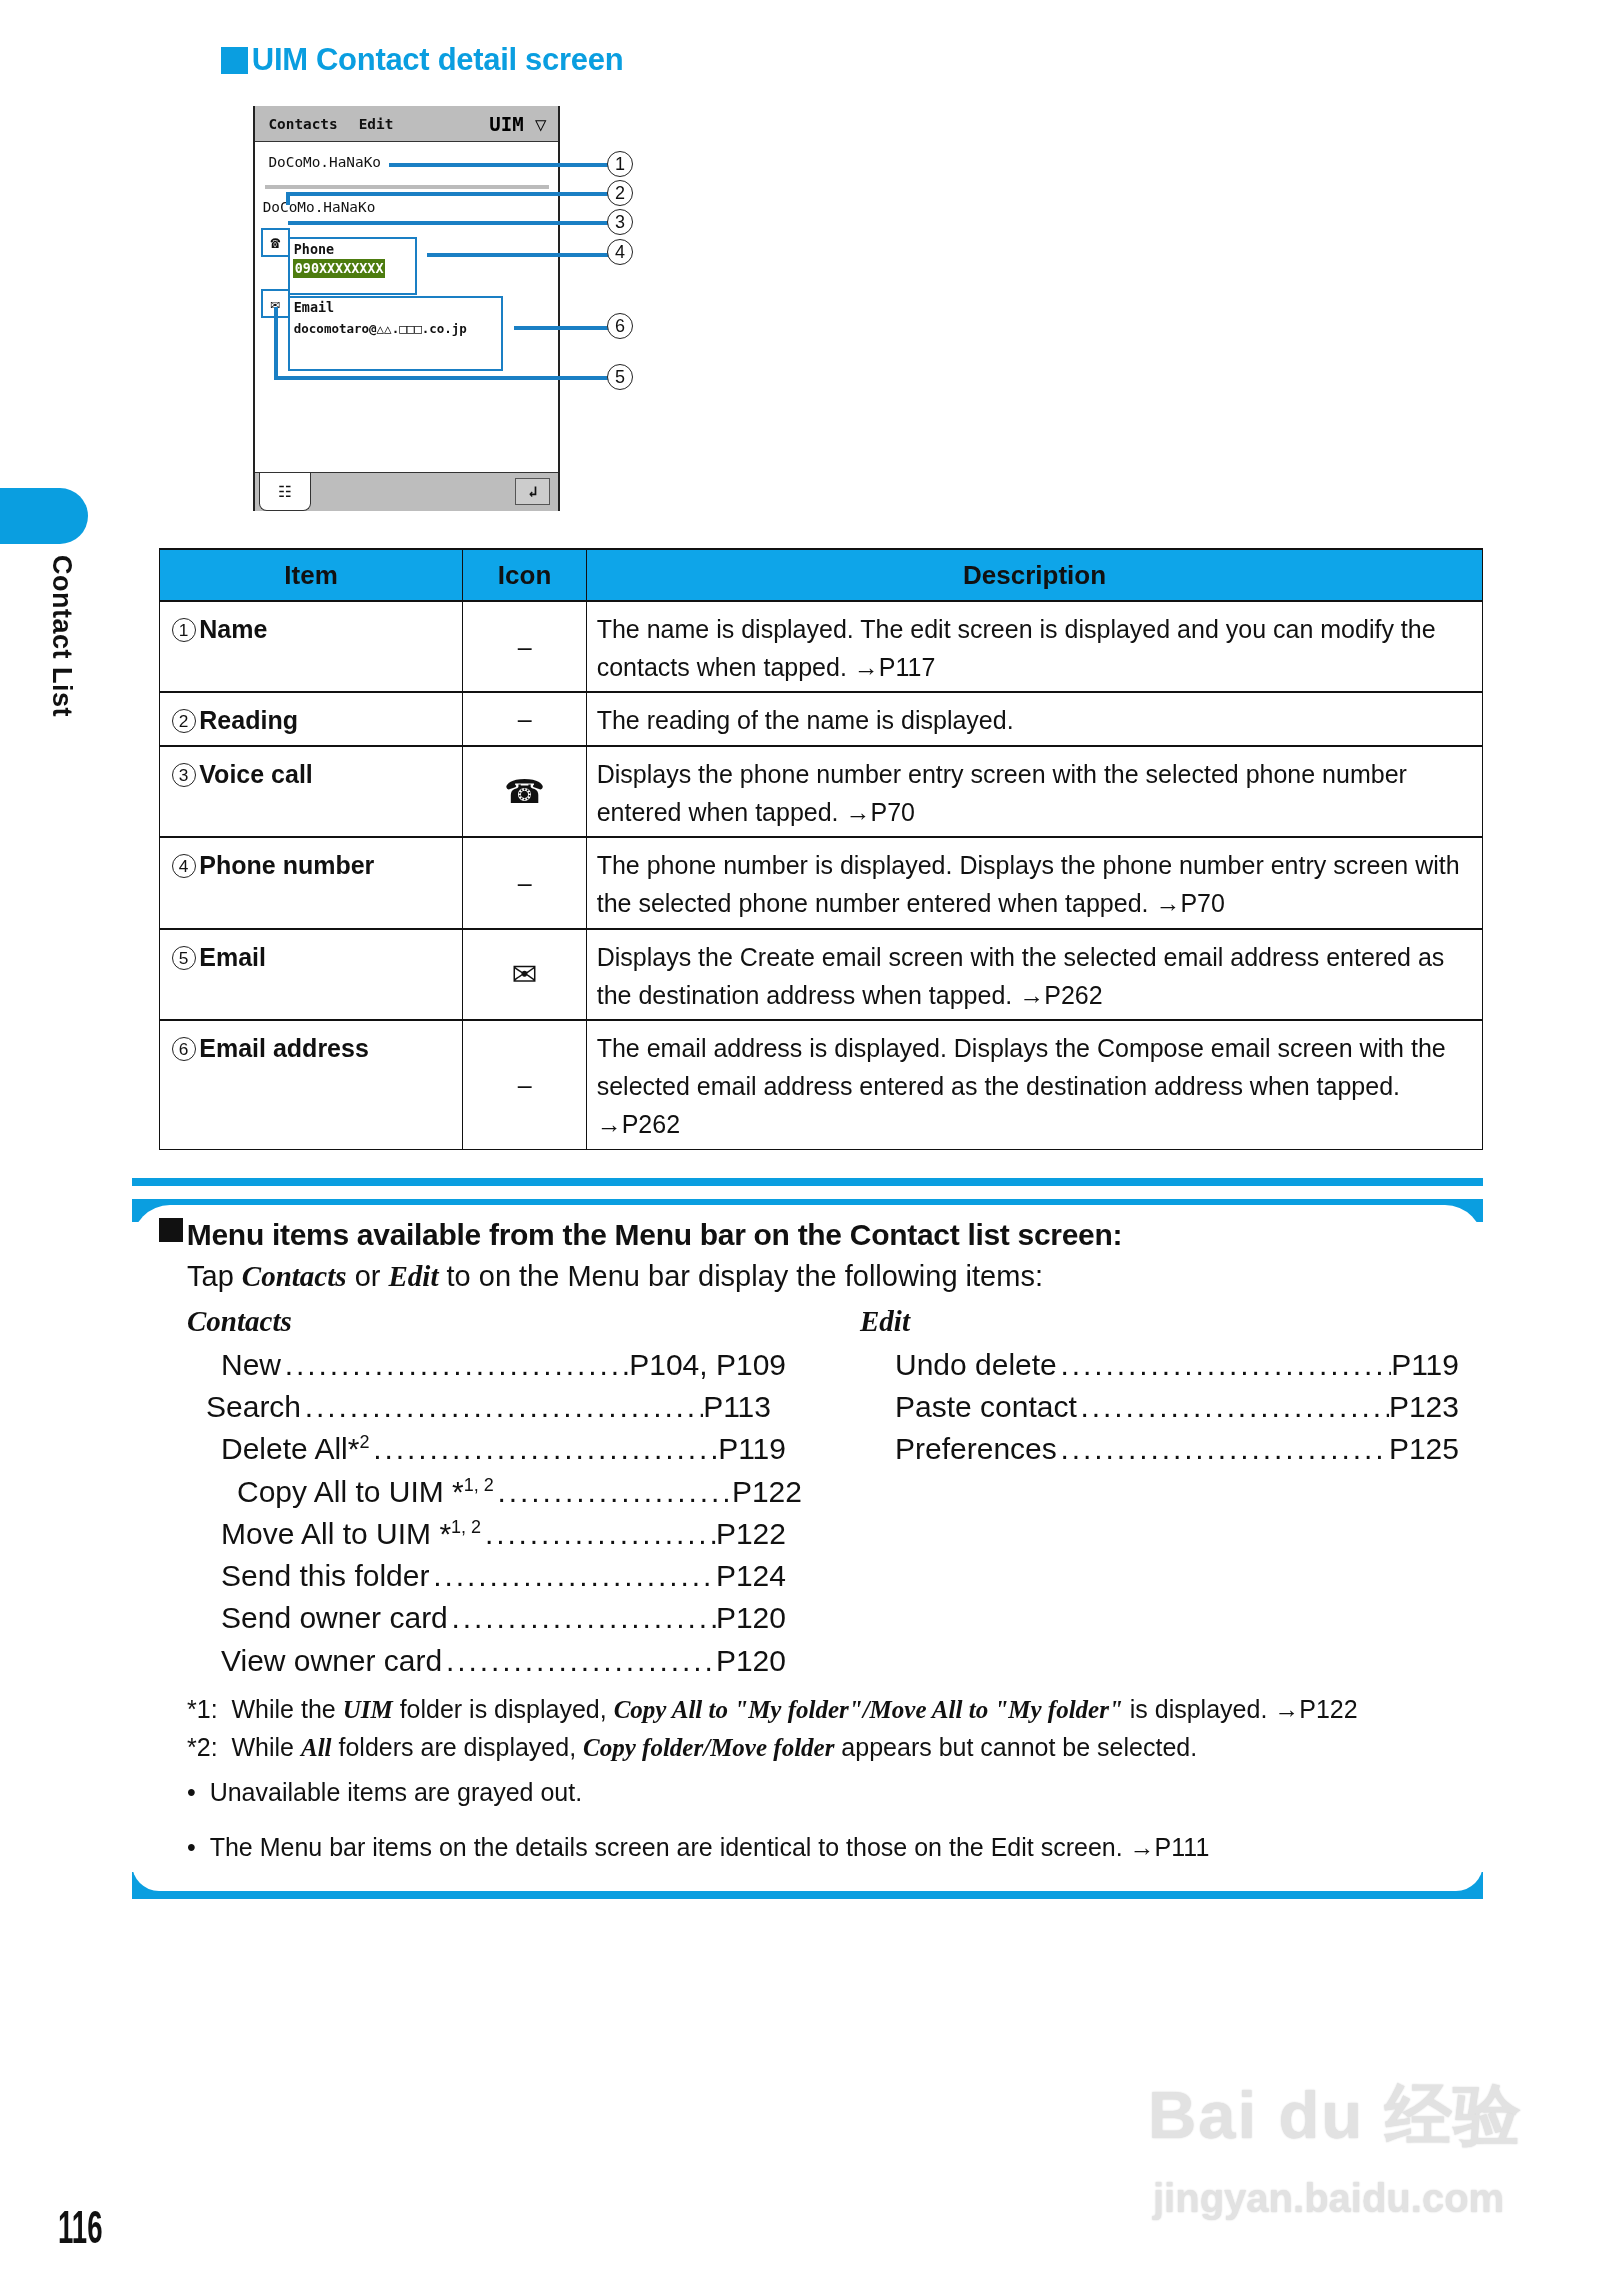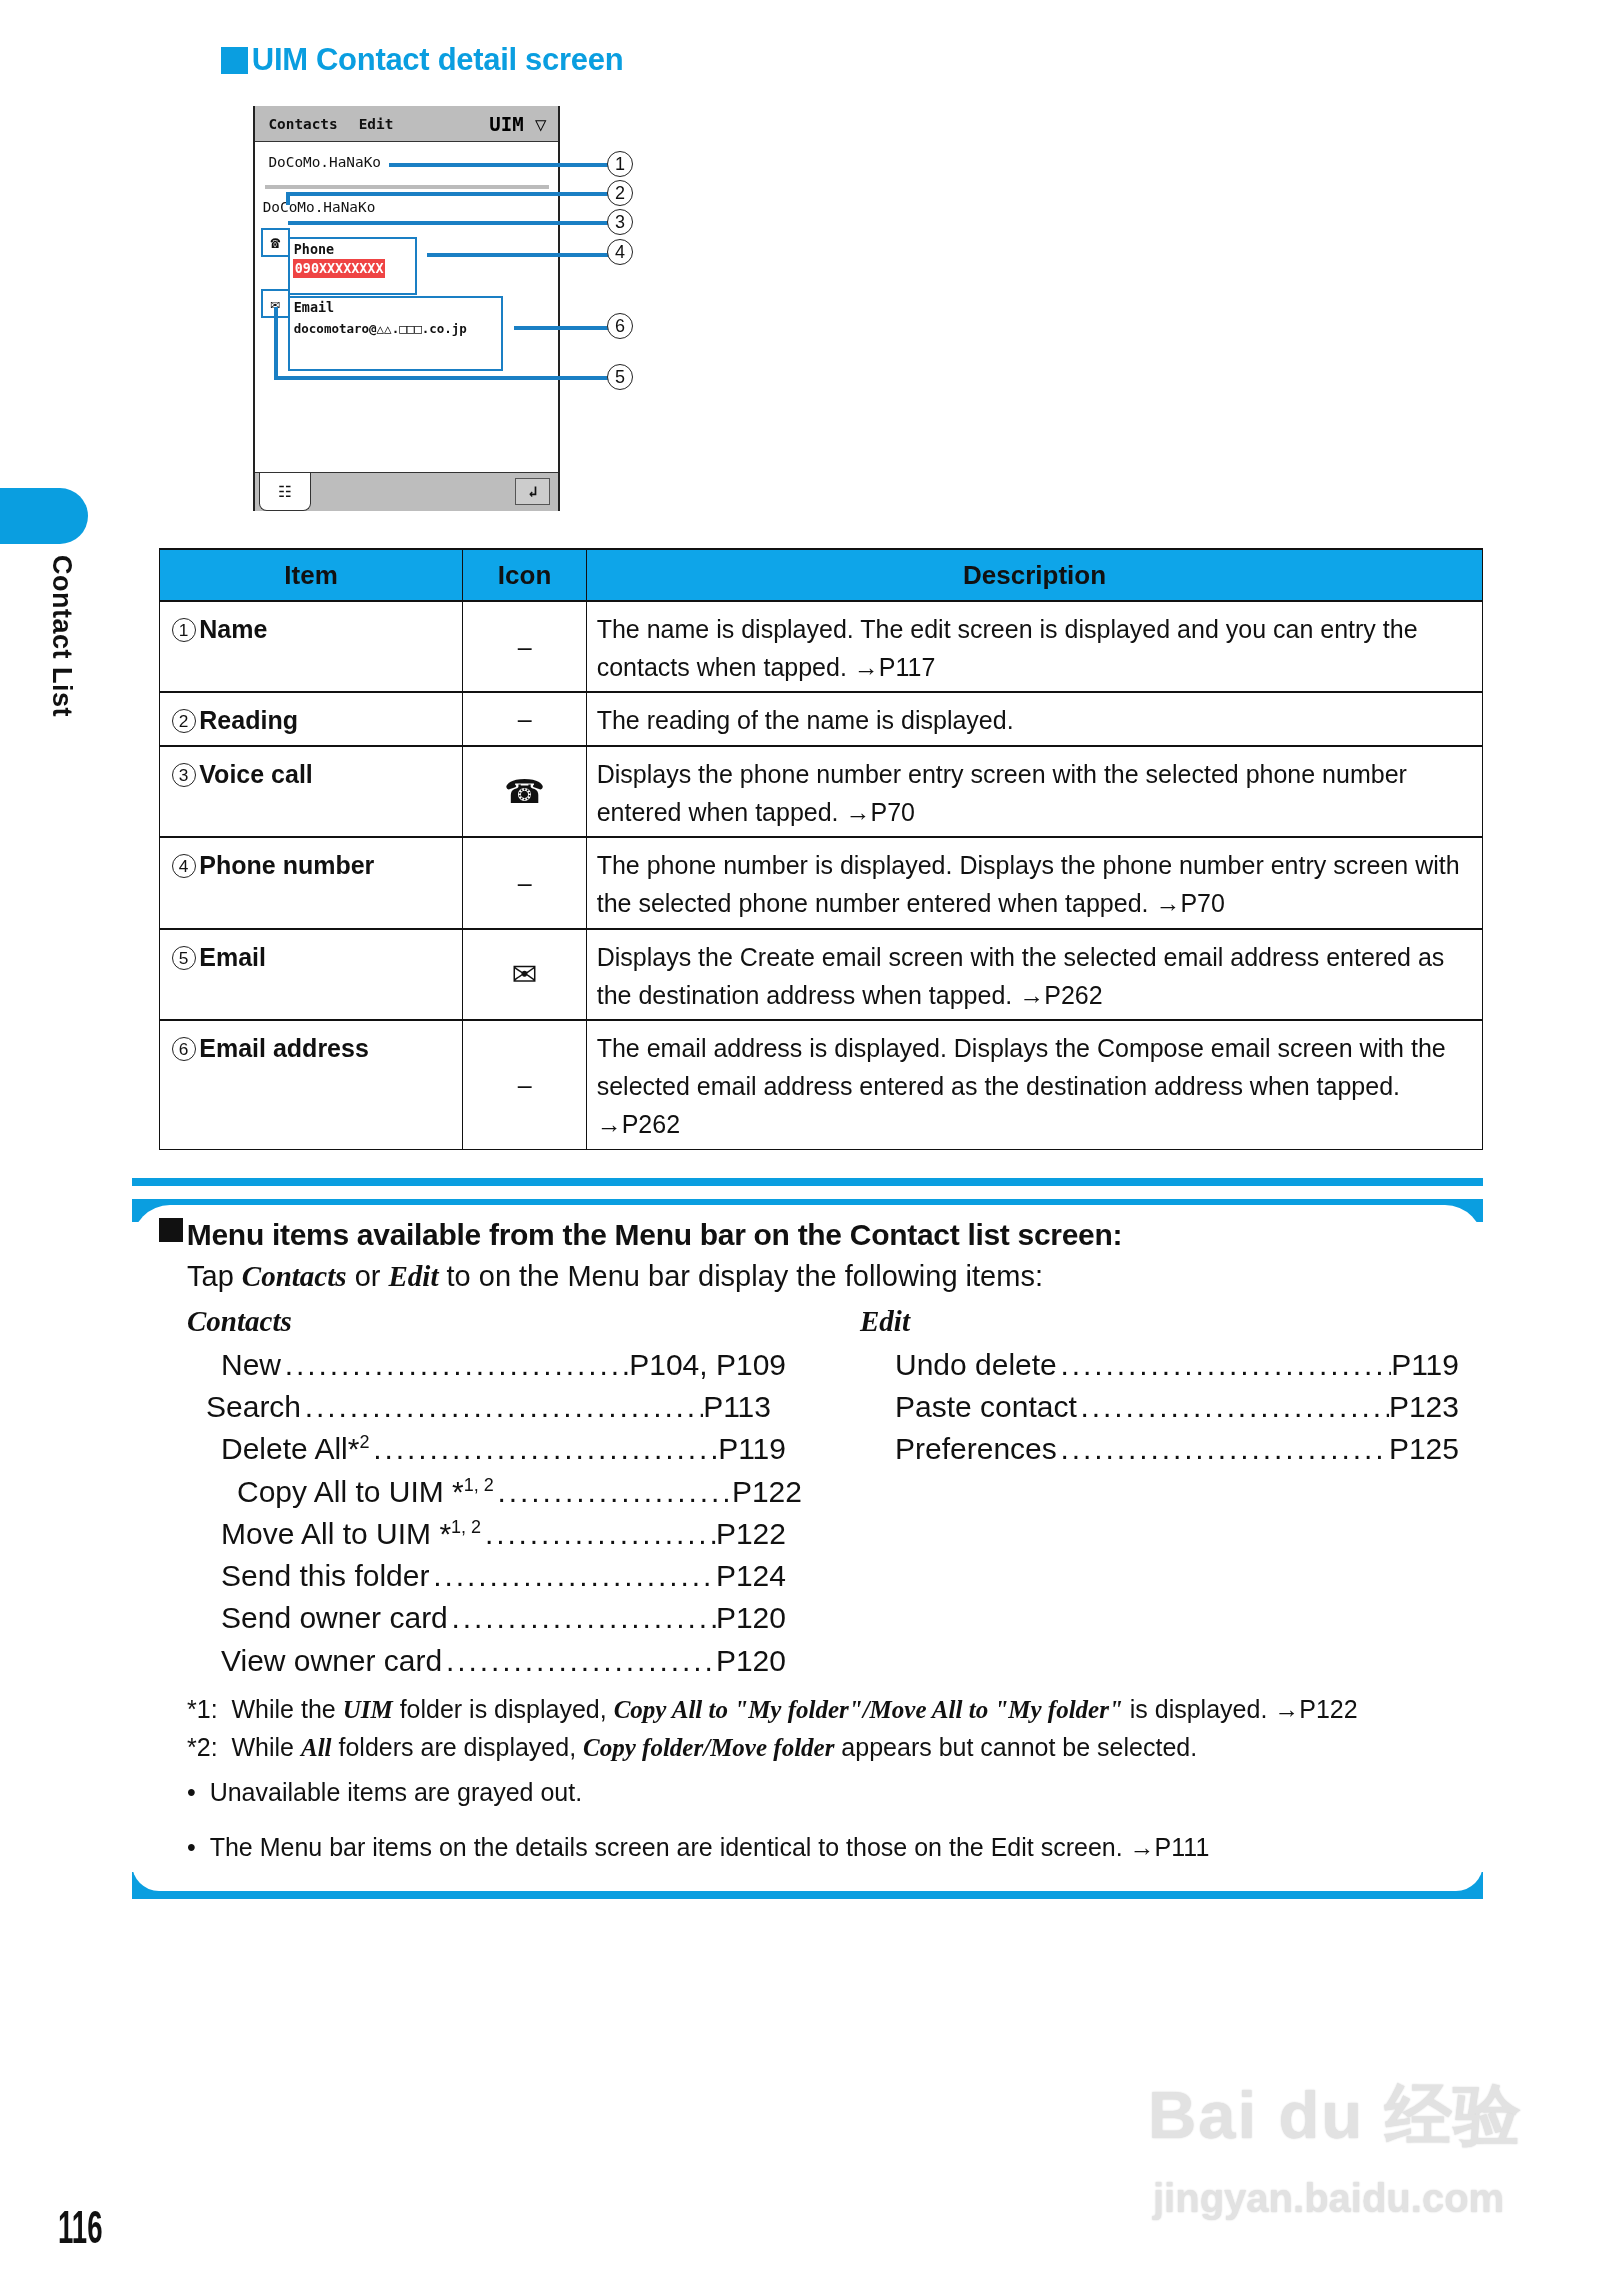--- a/index.html
+++ b/index.html
@@ -18,21 +18,21 @@
   .phone { left:253px; top:106px; width:307px; height:405px; border-left:2.9px solid #222; border-right:2.9px solid #222; background:#fff; font-family:"DejaVu Sans Mono", monospace; box-sizing:border-box; }
   .ph-bar { height:35px; background:#bdbdbd; border-bottom:1.9px solid #333; display:flex; align-items:center; padding:0 11.5px 0 13.4px; font-size:14.4px; font-weight:bold; }
   .ph-bar .m { margin-right:21px; }
   .ph-bar .uim { margin-left:auto; color:#000000; font-weight:bold; font-size:19px; }
   .ph-name { left:13.4px; top:48px; font-size:14.4px; }
   .ph-rule { left:9.6px; top:79px; width:284px; height:3.8px; background:#bbb; }
   .ph-reading { left:7.7px; top:93px; font-size:14.4px; }
   .ph-icon { width:25px; height:25px; border:2.9px solid #1a7fc4; display:flex; align-items:center; justify-content:center; font-size:16.3px; background:#fff; }
   .ph-box { border:2.9px solid #1a7fc4; box-sizing:border-box; }
   .ph-lbl { font-size:13.4px; font-weight:bold; }
-  .ph-num { background:#ef4444; color:#fff; font-size:13.4px; font-weight:bold; padding:1.9px 1.9px; }
+  .ph-num { background:#4d7c0f; color:#fff; font-size:13.4px; font-weight:bold; padding:1.9px 1.9px; }
   .ph-bottom { left:0; bottom:0; width:100%; height:38px; background:#bdbdbd; border-top:1.9px solid #333; }
   .ph-tab { left:3.8px; bottom:0; width:50px; height:37px; background:#fff; border:1.9px solid #333; border-top:none; border-radius:0 0 7.7px 7.7px; display:flex; align-items:center; justify-content:center; font-size:15.4px; }
   .ph-back { right:7.7px; bottom:5.8px; width:33px; height:25px; border:1.9px solid #555; background:#ccc; display:flex; align-items:center; justify-content:center; font-size:15.4px; font-weight:bold; }
   .callline { position:absolute; height:3.8px; background:#1a7fc4; }
   .callv { position:absolute; width:3.8px; background:#1a7fc4; }
   .callnum { position:absolute; left:607px; width:24px; height:24px; border:1.9px solid #222; border-radius:50%; font-size:18px; text-align:center; line-height:24px; background:#fff; box-sizing:content-box; }
 
   
   table.desc { position:absolute; left:159px; top:548px; width:1324px; border-collapse:collapse; font-size:25px; }
   table.desc th { background:#0ea5e9; font-weight:bold; height:48px; border:1.9px solid #111; border-bottom-width:2.9px; font-size:26px; }
@@ -135,21 +135,21 @@
     <tr>
       <th>Item</th>
       <th>Icon</th>
       <th>Description</th>
     </tr>
   </thead>
   <tbody>
     <tr style="height:90px;">
       <td class="item"><span class="circ">1</span><span>Name</span></td>
       <td class="icon">–</td>
-      <td>The name is displayed. The edit screen is displayed and you can entry the contacts when tapped. →P117</td>
+      <td>The name is displayed. The edit screen is displayed and you can modify the contacts when tapped. →P117</td>
     </tr>
     <tr style="height:51px;">
       <td class="item"><span class="circ">2</span><span>Reading</span></td>
       <td class="icon">–</td>
       <td>The reading of the name is displayed.</td>
     </tr>
     <tr style="height:90px;">
       <td class="item"><span class="circ">3</span><span>Voice call</span></td>
       <td class="icon" style="font-size:33px;">☎</td>
       <td>Displays the phone number entry screen with the selected phone number entered when tapped. →P70</td>

